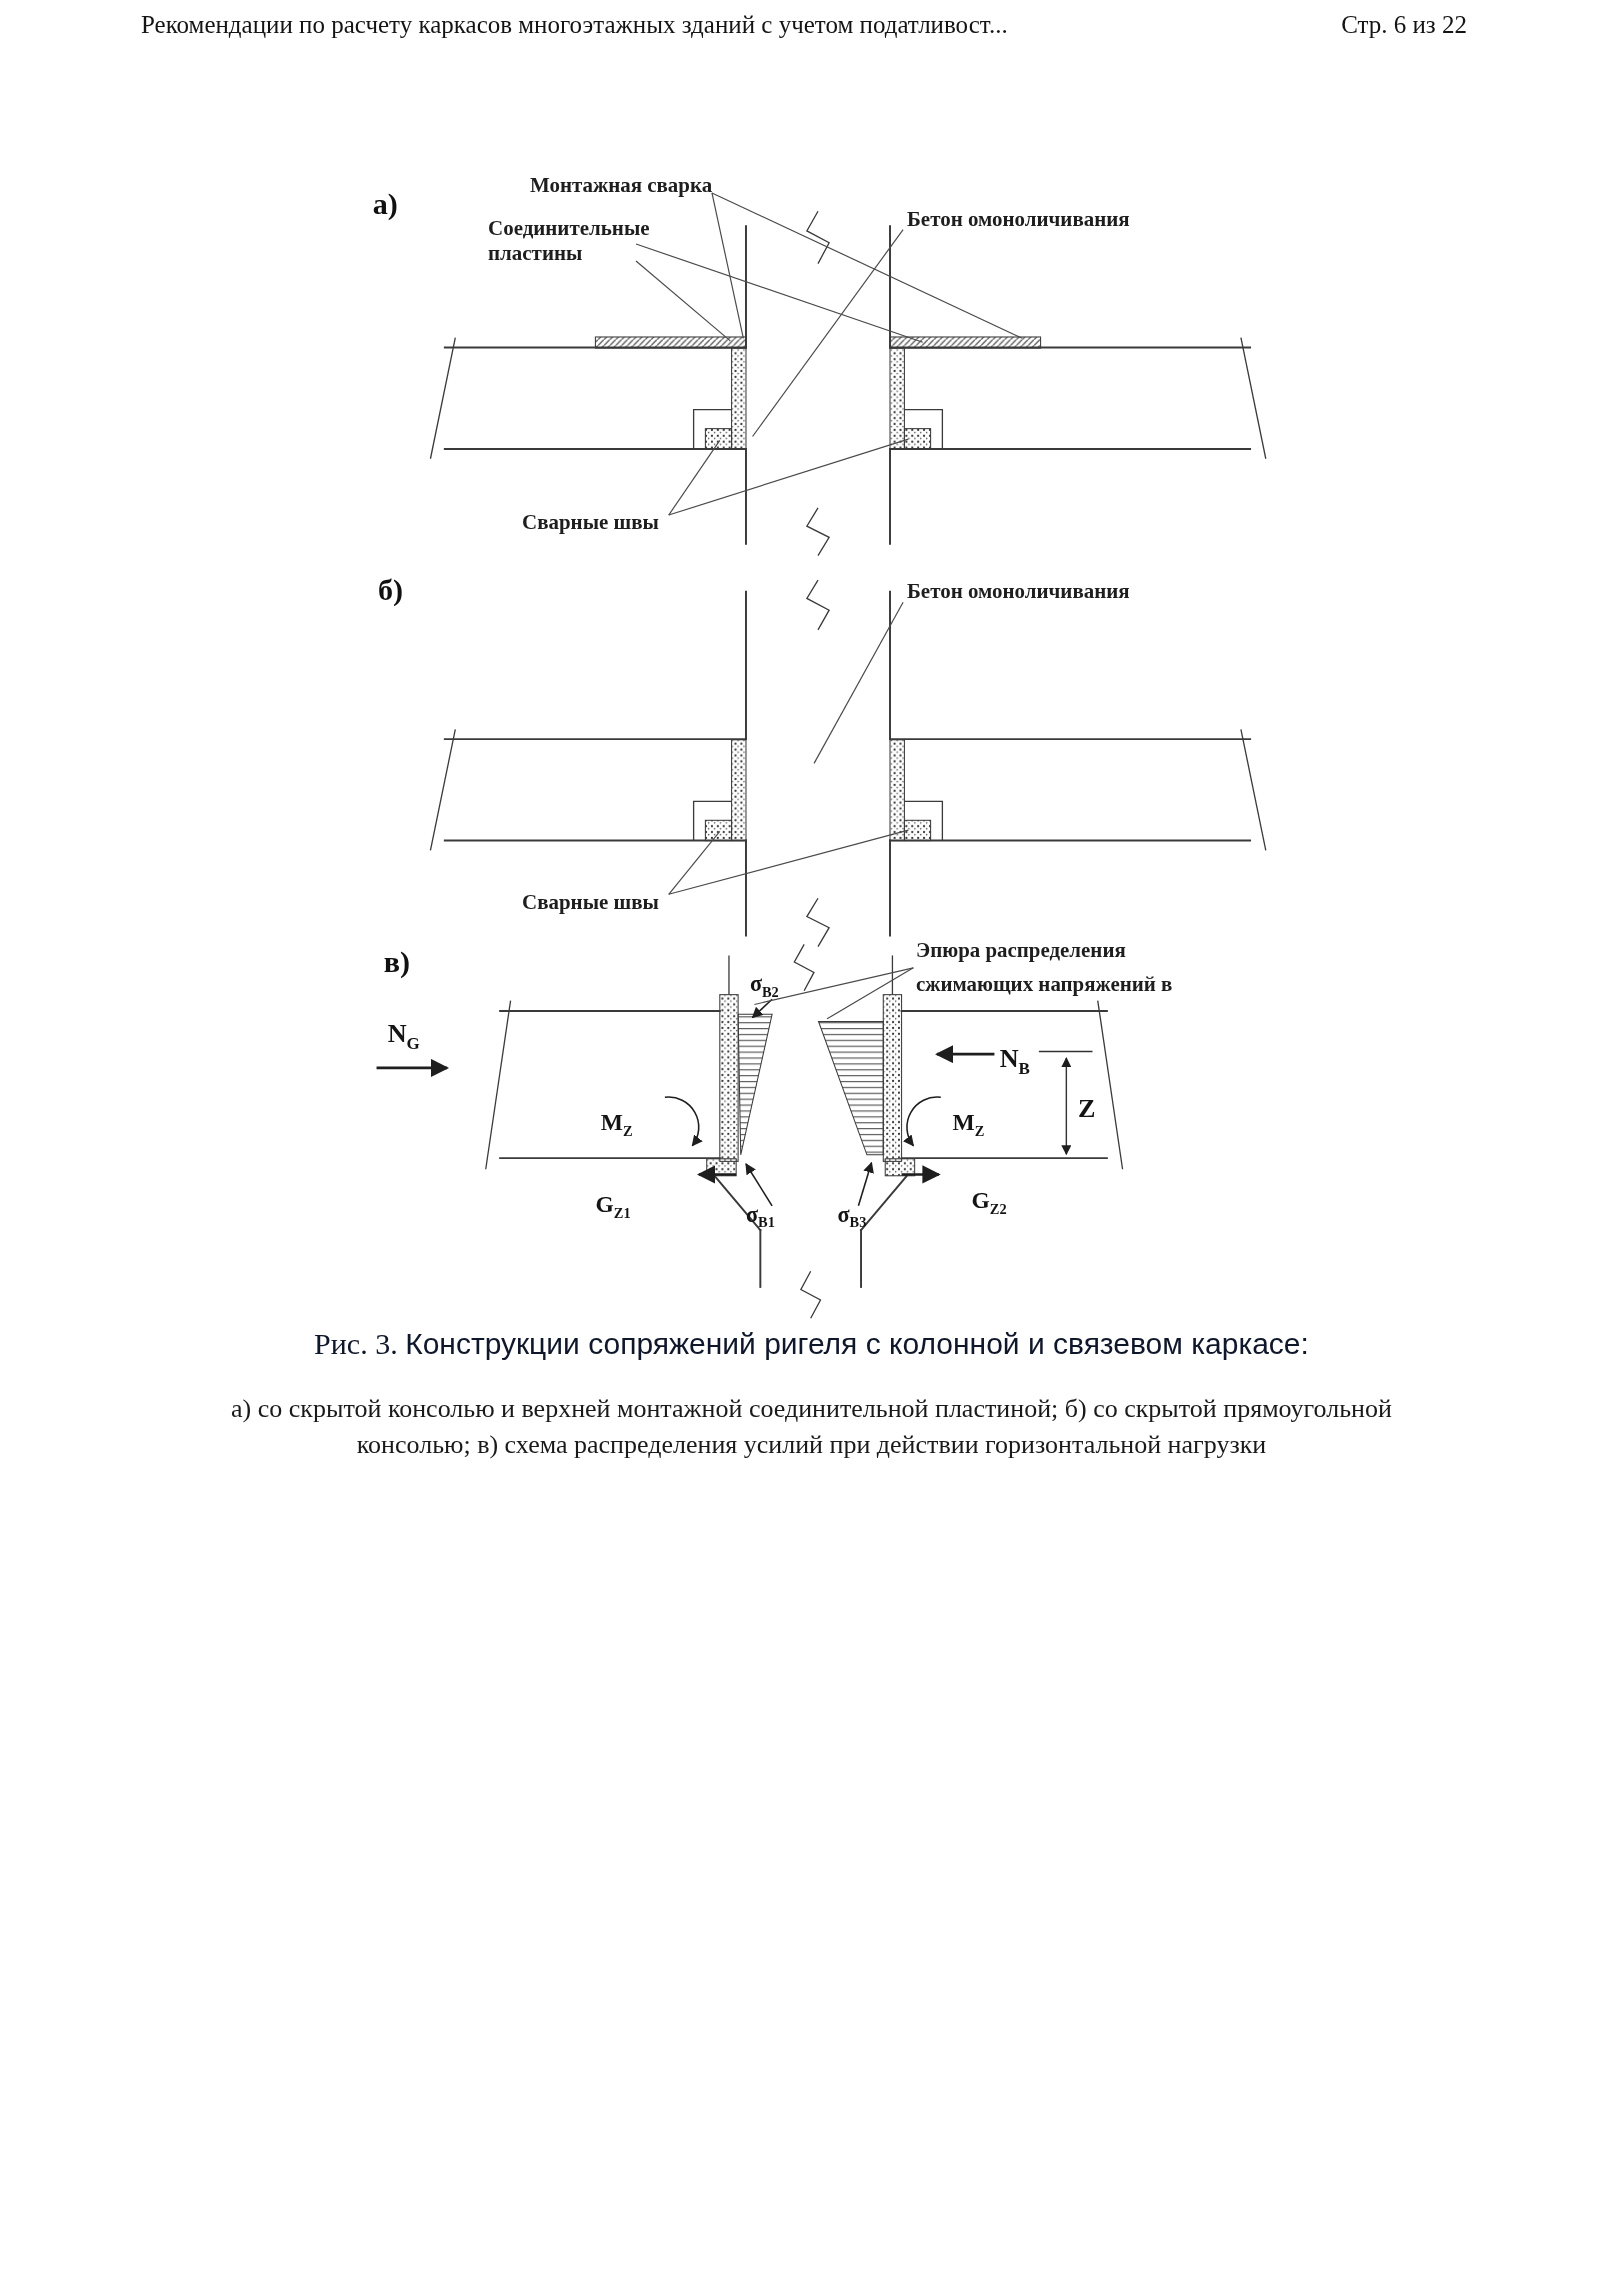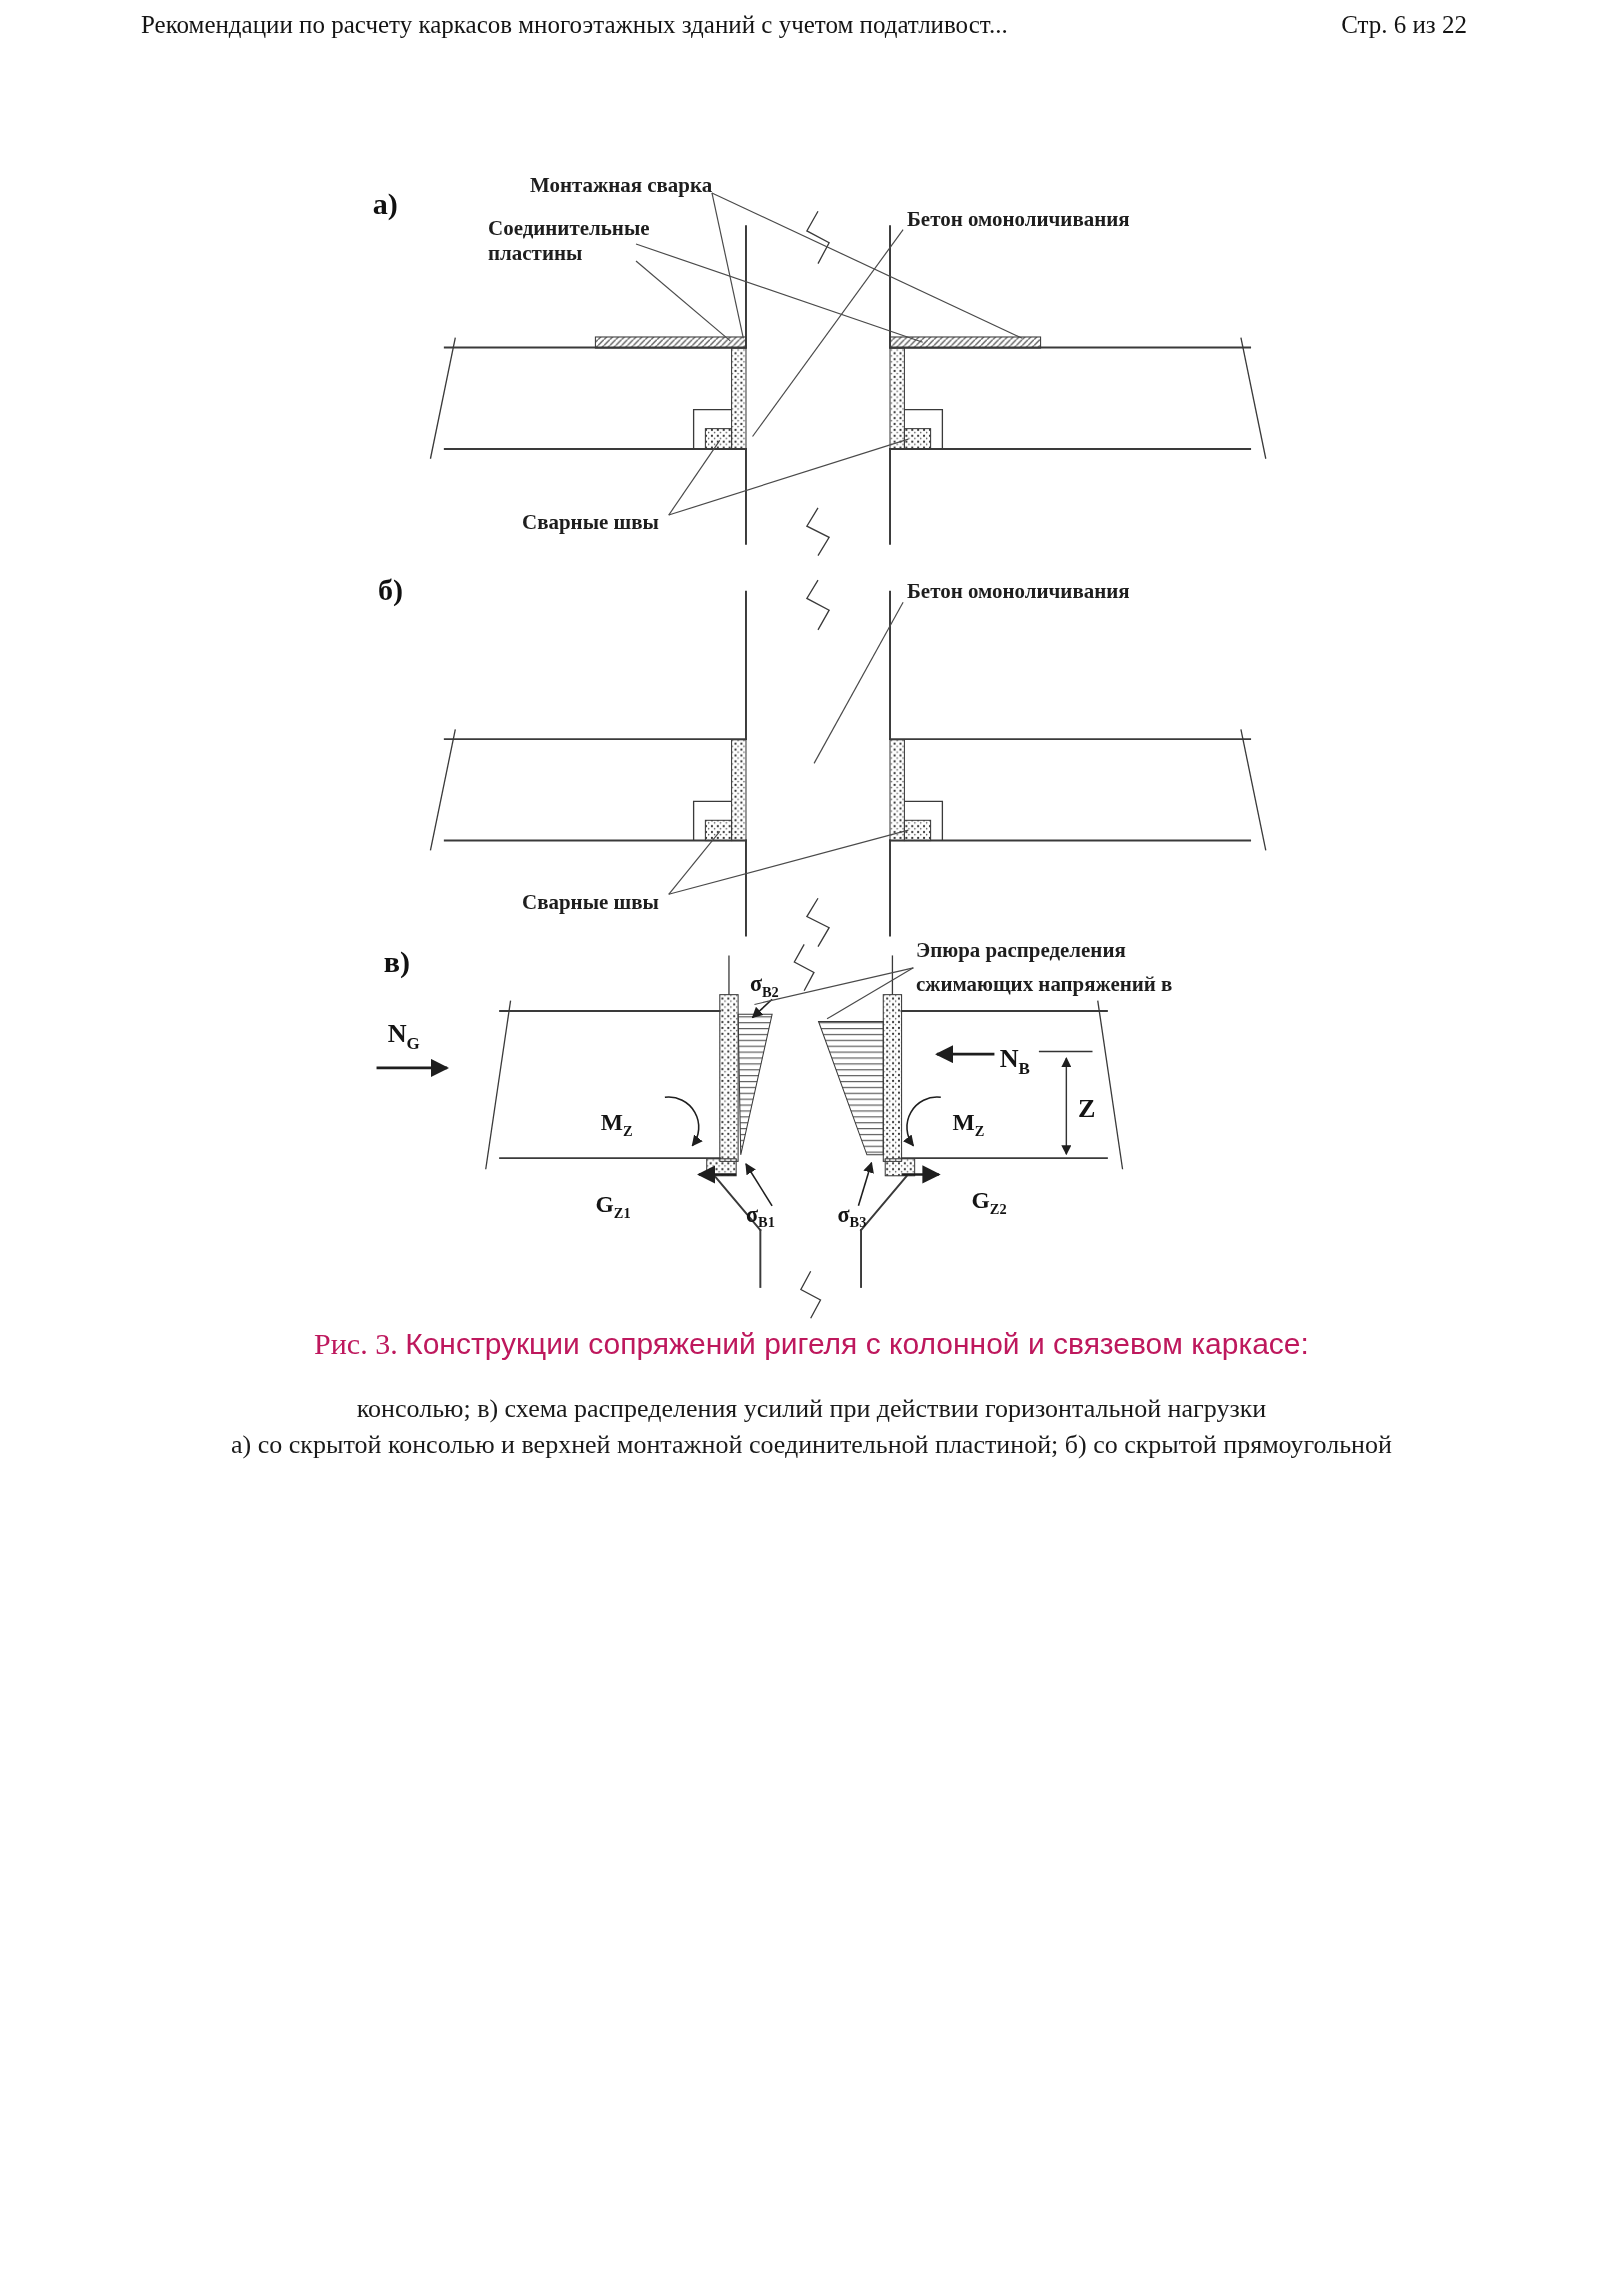--- a/index.html
+++ b/index.html
@@ -31,21 +31,21 @@
   .ann    { font-family:"Liberation Serif", serif; font-weight:600; font-size:32px; fill:#1e1e1e; }
   .plabel { font-family:"Liberation Serif", serif; font-weight:700; font-size:46px; fill:#111111; }
   .flabel { font-family:"Liberation Serif", serif; font-weight:700; font-size:40px; fill:#141414; }
   .flabel-m { font-family:"Liberation Serif", serif; font-weight:700; font-size:36px; fill:#141414; }
   .slabel { font-family:"Liberation Serif", serif; font-weight:700; font-size:34px; fill:#141414; }
   .sub  { font-size:26px; font-weight:700; }
   .sub2 { font-size:22px; font-weight:700; }
 
   .caption {
     position:absolute; top:1327px; left:0; width:1623px;
-    text-align:center; font-size:30px; color:#be185d;
+    text-align:center; font-size:30px; color:#0f172a;
   }
   .caption .cap-rest { font-family:"Liberation Sans", sans-serif; }
   .subcaption {
     position:absolute; top:1391px; left:157px; width:1309px;
     text-align:center; font-size:26px; line-height:1.4; color:#1a1a1a;
   }
 </style>
 </head>
 <body>
 
@@ -246,16 +246,16 @@
   <text class="slabel" x="800" y="452"><tspan>σ</tspan><tspan class="sub2" dy="8">В3</tspan></text>
 </svg>
 </div>
 
 <div class="caption">
   <span class="cap-num">Рис. 3.</span>
   <span class="cap-rest">Конструкции сопряжений ригеля с колонной и связевом каркасе:</span>
 </div>
 
 <div class="subcaption">
+  <div>а) со скрытой консолью и верхней монтажной соединительной пластиной; б) со скрытой прямоугольной</div>
   <div>консолью; в) схема распределения усилий при действии горизонтальной нагрузки</div>
-  <div>а) со скрытой консолью и верхней монтажной соединительной пластиной; б) со скрытой прямоугольной</div>
 </div>
 
 
 </body></html>

